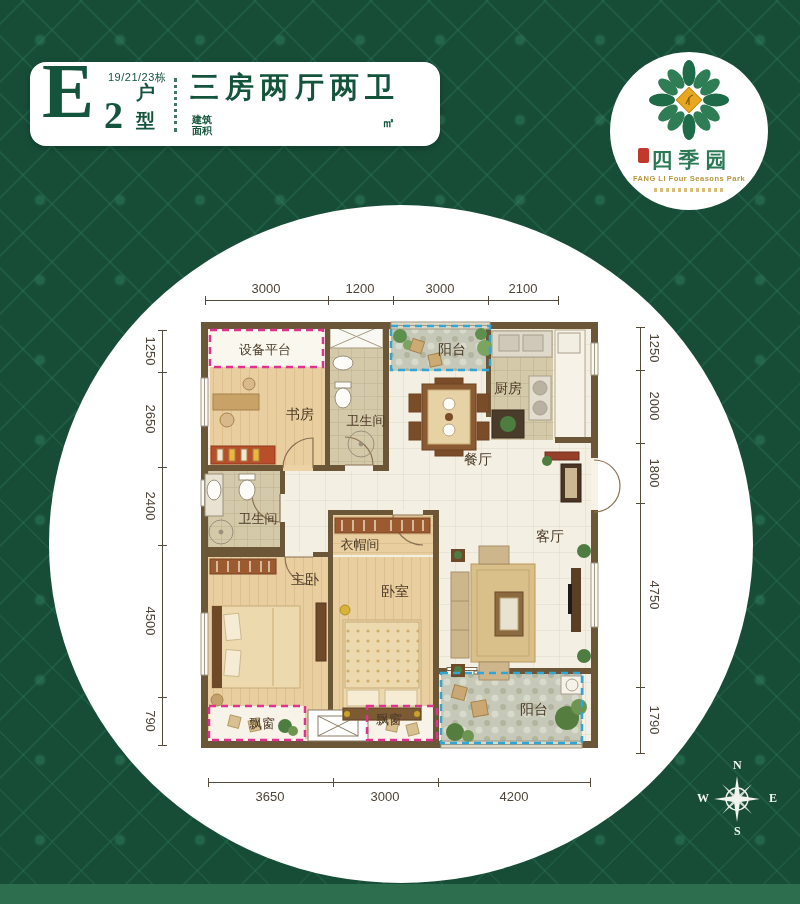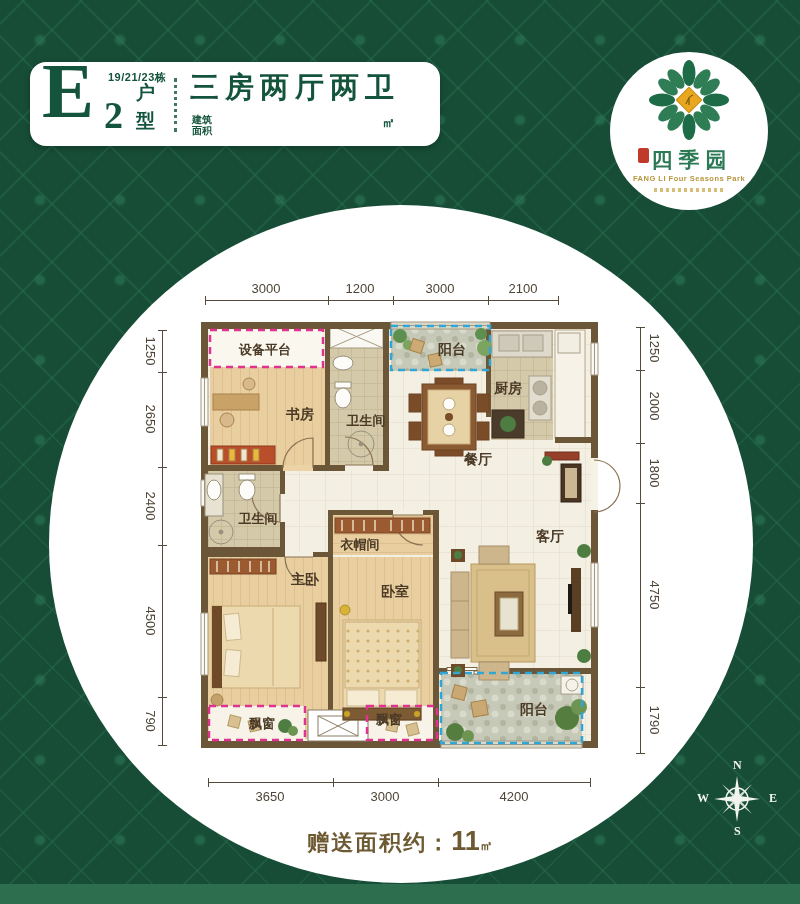--- a/index.html
+++ b/index.html
@@ -16,21 +16,21 @@
   .bottom-band { position:absolute; left:0; top:884px; width:800px; height:20px; background:#2c6e4e; }
 
   
   .plan-circle { position:absolute; left:49px; top:205px; width:704px; height:678px; background:#fff; border-radius:50%; }
 
   
   .header-card { position:absolute; left:30px; top:62px; width:410px; height:84px; background:#fff; border-radius:16px; box-shadow:0 2px 6px rgba(0,0,0,.25); }
   .hc { color:#14543c; position:absolute; }
   .e-letter { left:12px; top:-10px; font-family:"Liberation Serif", serif; font-size:78px; font-weight:bold; line-height:1; }
   .e-num { left:74px; top:34px; font-family:"Liberation Serif", serif; font-size:38px; font-weight:bold; line-height:1; }
-  .bldg { left:78px; top:8px; font-size:11px; font-weight:bold; letter-spacing:.5px;text-align:right; }
+  .bldg { left:78px; top:8px; font-size:11px; font-weight:normal; letter-spacing:.5px;text-align:right; }
   .ut1 { left:106px; top:18px; font-size:19px; font-weight:bold; }
   .ut2 { left:106px; top:46px; font-size:19px; font-weight:bold; }
   .hdr-divider { position:absolute; left:144px; top:16px; height:54px; width:0; border-left:3px dotted #14543c; opacity:.8; }
   .hdr-title { left:160px; top:6px; font-family:Liberation Serif, serif; font-size:29px; font-weight:bold; letter-spacing:6px; }
   .area-pre { left:162px; top:52px; font-size:10px; font-weight:bold; line-height:11px; }
   .area-val { left:190px; top:44px; font-family:"Liberation Serif", serif; font-size:28px; font-weight:bold; }
   .area-unit { left:352px; top:52px; font-size:13px; font-weight:bold; }
 
   
   .logo-circle { position:absolute; left:610px; top:52px; width:158px; height:158px; background:#fff; border-radius:50%; text-align:center; }
@@ -42,21 +42,21 @@
 
   
   .dline-h { position:absolute; height:1px; background:#55493a; }
   .dline-v { position:absolute; width:1px; background:#55493a; }
   .tick-h { position:absolute; width:1px; height:9px; top:-4px; background:#55493a; }
   .tick-v { position:absolute; height:1px; width:9px; left:-4px; background:#55493a; }
   .dlab { position:absolute; color:#4e4437; font-size:13px; white-space:nowrap; transform:translate(-50%,-50%); }
   .dlab-r { transform:translate(-50%,-50%) rotate(90deg); }
 
   
-  .room-label { position:absolute; transform:translate(-50%,-50%); color:#4b3a26; font-weight:bold; font-size:13px; white-space:nowrap; }
+  .room-label { position:absolute; transform:translate(-50%,-50%); color:#4b3a26; font-weight:normal; font-size:13px; white-space:nowrap; }
   .room-label.big { font-size:14px; }
 
   
   .gift-line { position:absolute; left:0; top:826px; width:800px; text-align:center; color:#6e5a32; }
   .gift-label { font-size:22px; font-weight:bold; letter-spacing:2px; }
   .gift-value { font-size:27px; font-weight:bold; }
   .gift-unit { font-size:13px; font-weight:bold; }
   .legend { position:absolute; left:0; top:860px; width:800px; text-align:center; color:#6e5a32; font-size:15px; font-weight:bold; }
   .legend .box { display:inline-block; width:22px; height:12px; vertical-align:middle; margin:0 6px 2px 14px; }
   .box-full { border:2px dashed #e0338f; }
@@ -461,23 +461,20 @@
       <i class="tick-v" style="top:360px"></i>
       <i class="tick-v" style="top:426px"></i>
     </div>
     <span class="dlab dlab-r" style="left:654px;top:348px">1250</span>
     <span class="dlab dlab-r" style="left:654px;top:406px">2000</span>
     <span class="dlab dlab-r" style="left:654px;top:473px">1800</span>
     <span class="dlab dlab-r" style="left:654px;top:595px">4750</span>
     <span class="dlab dlab-r" style="left:654px;top:720px">1790</span>
   </div>
 
-  <div class="gift-line">
-    <span class="gift-label">赠送面积约：</span><span class="gift-value">11</span><span class="gift-unit">㎡</span>
-  </div>
 
   <div class="compass">
     <span class="cp-n">N</span>
     <span class="cp-e">E</span>
     <span class="cp-s">S</span>
     <span class="cp-w">W</span>
     <svg width="48" height="48" viewBox="0 0 48 48">
       <g fill="#f2f4ef">
         <path d="M24,1 L27,21 L24,24 L21,21 Z"></path>
         <path d="M24,47 L27,27 L24,24 L21,27 Z"></path>

